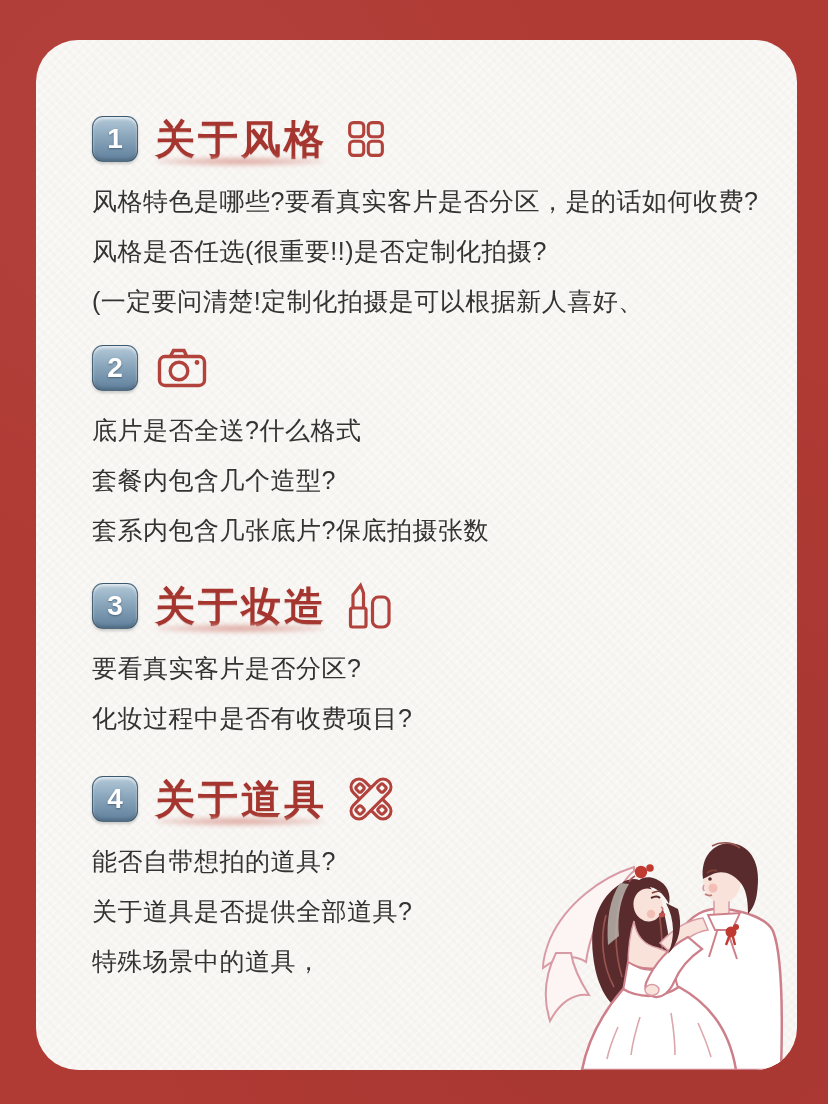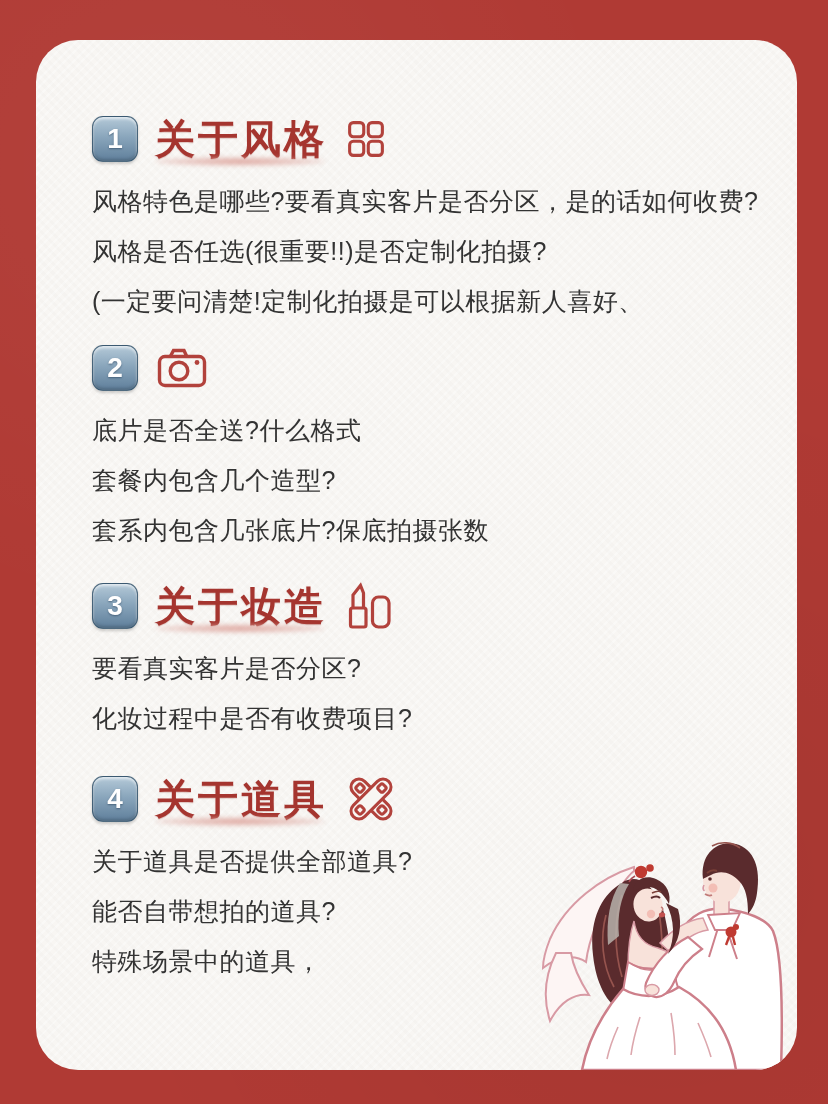--- a/index.html
+++ b/index.html
@@ -157,22 +157,22 @@
             <rect x="37" y="19.5" width="7" height="7" rx="2"></rect>
           </g>
           <g transform="rotate(-45 25 23)">
             <rect x="0" y="15" width="50" height="16" rx="8" fill="#f8f6f3"></rect>
             <rect x="6" y="19.5" width="7" height="7" rx="2"></rect>
             <rect x="37" y="19.5" width="7" height="7" rx="2"></rect>
           </g>
         </svg>
       </div>
       <div class="body">
+        <p>能否自带想拍的道具?</p>
         <p>关于道具是否提供全部道具?</p>
-        <p>能否自带想拍的道具?</p>
         <p>特殊场景中的道具，</p>
       </div>
     </div>
 
   </div>
 
   <svg class="illustration" viewBox="0 0 275 235">
 
     <path d="M112,32 C80,42 44,68 28,104 C24,114 21,124 21,133 C36,121 53,119 64,127 C67,104 77,78 94,58 C100,50 106,40 112,36 Z" fill="#fdf5f4" stroke="#d89aa4" stroke-width="2"></path>
     <path d="M34,118 C23,140 21,164 28,186 C38,167 52,158 67,160 C58,146 51,131 49,118 Z" fill="#fdf5f4" stroke="#d89aa4" stroke-width="2"></path>

